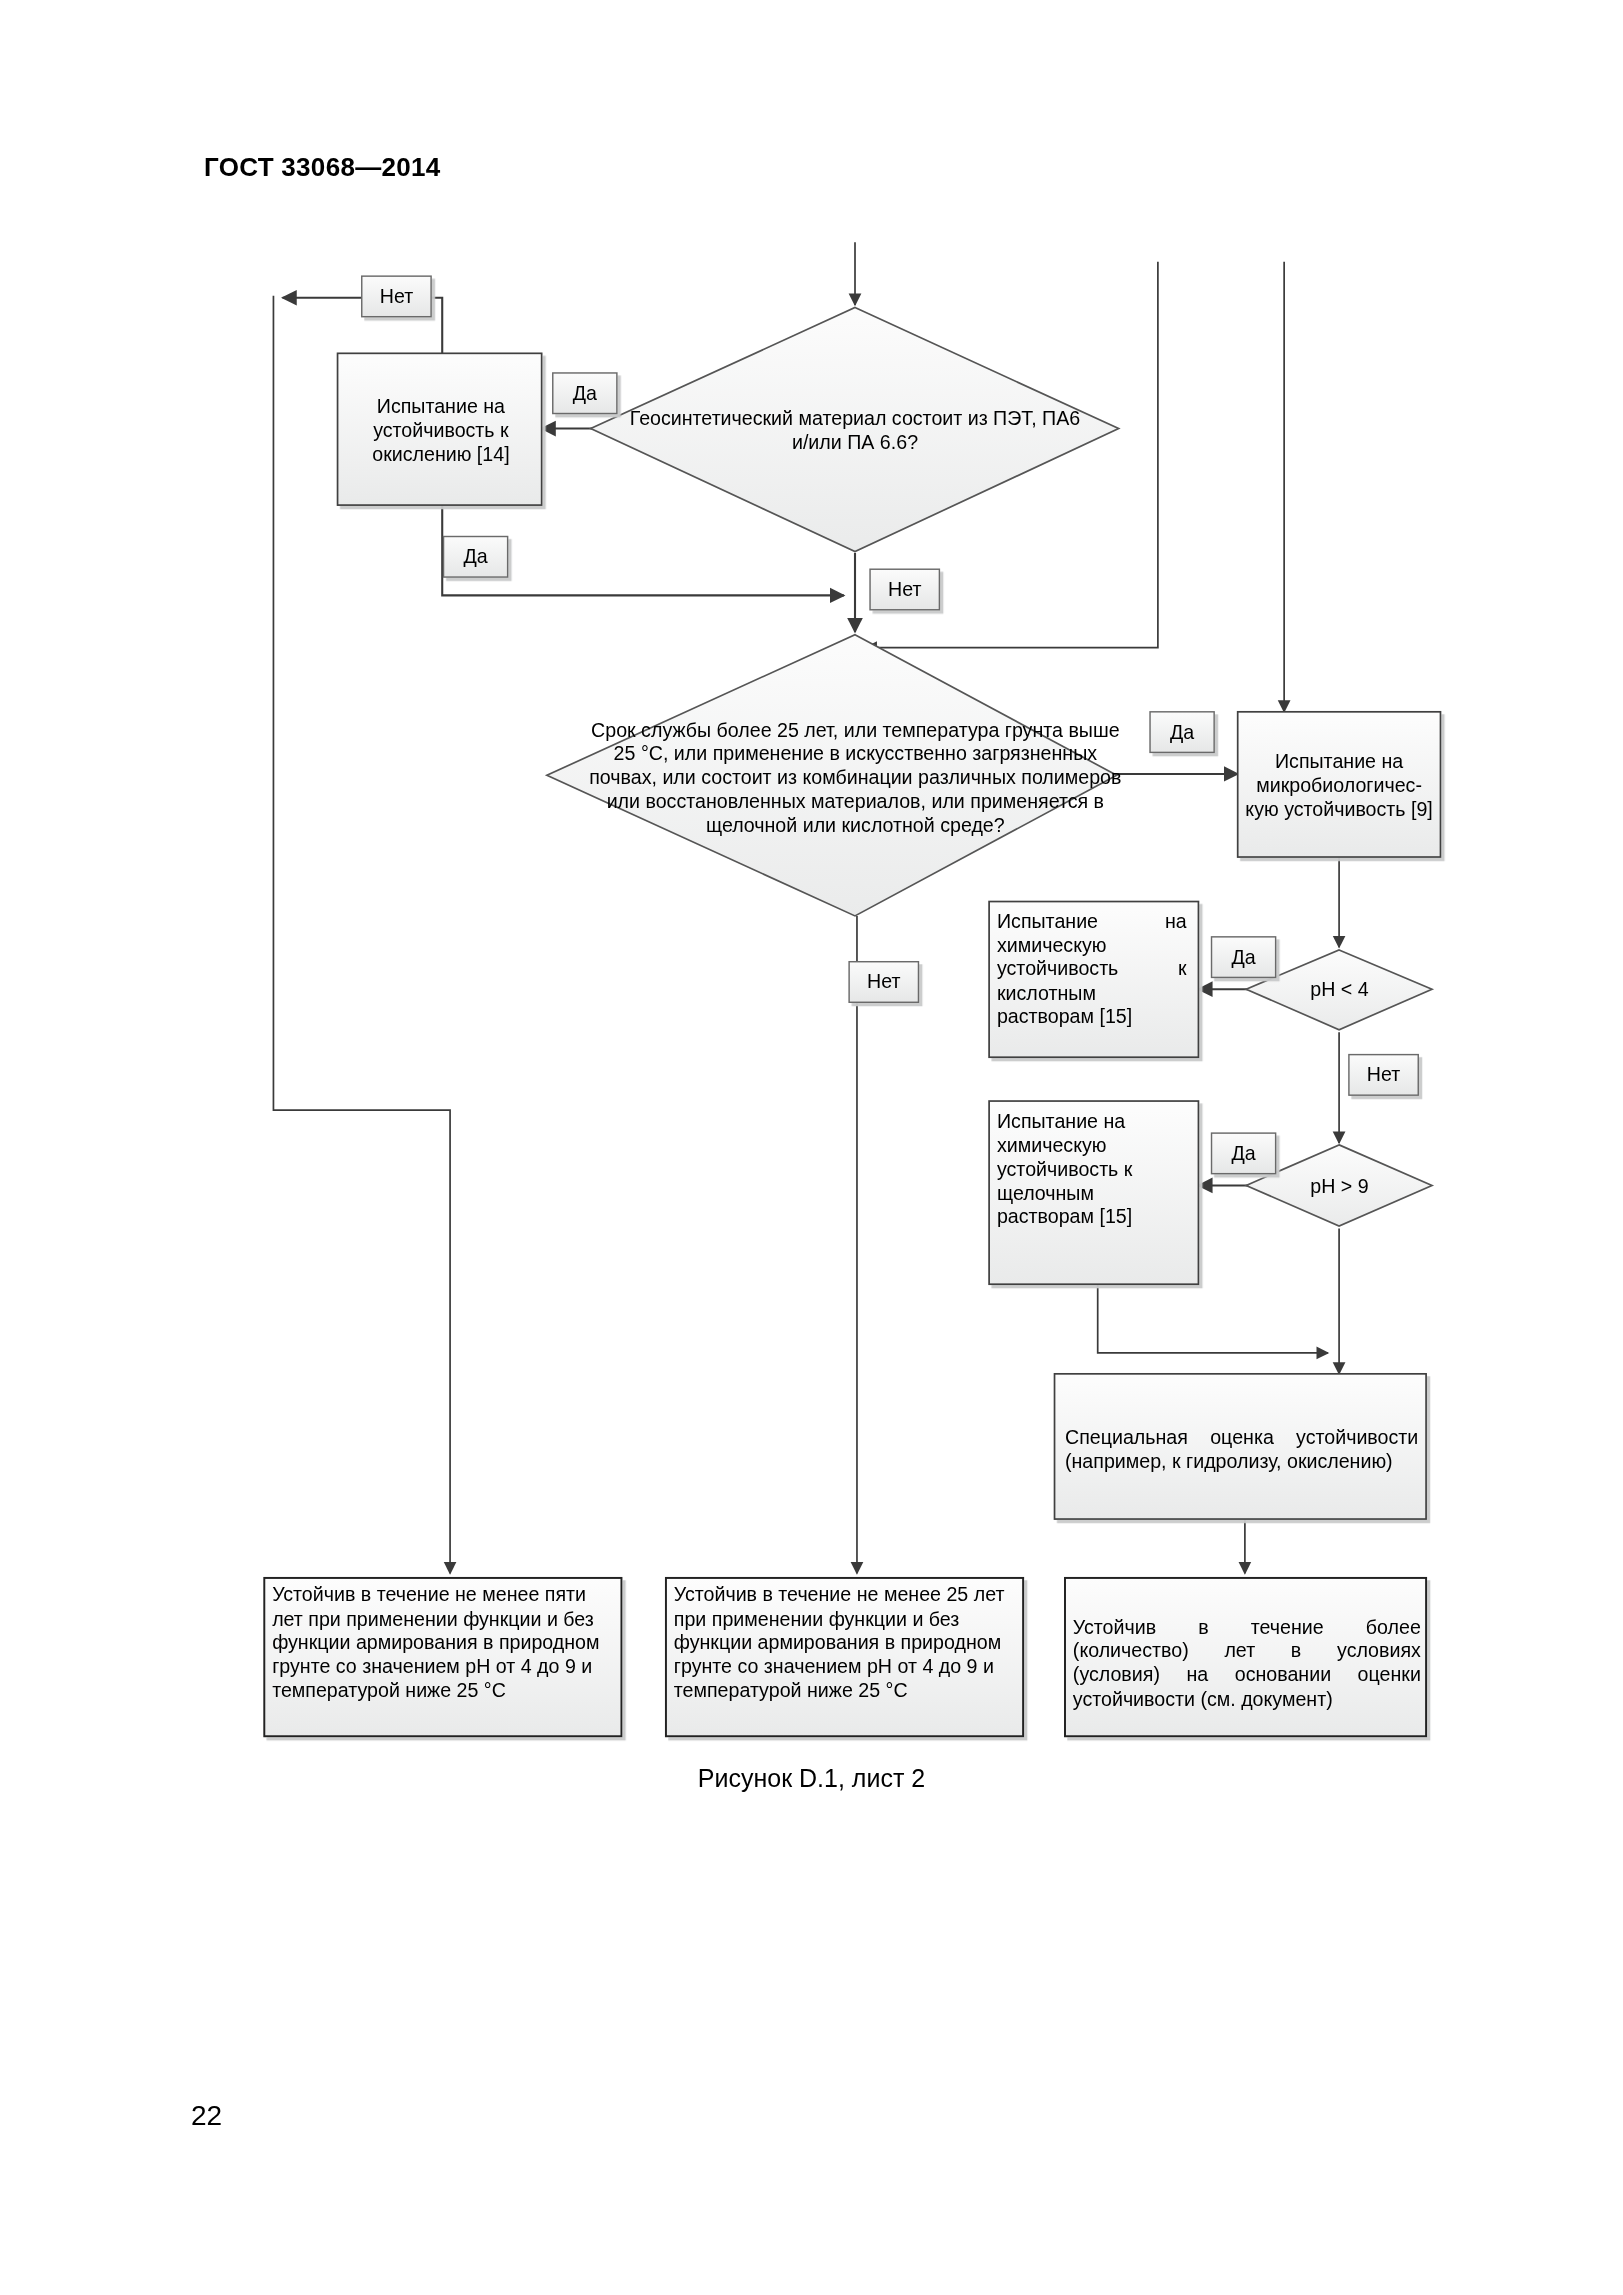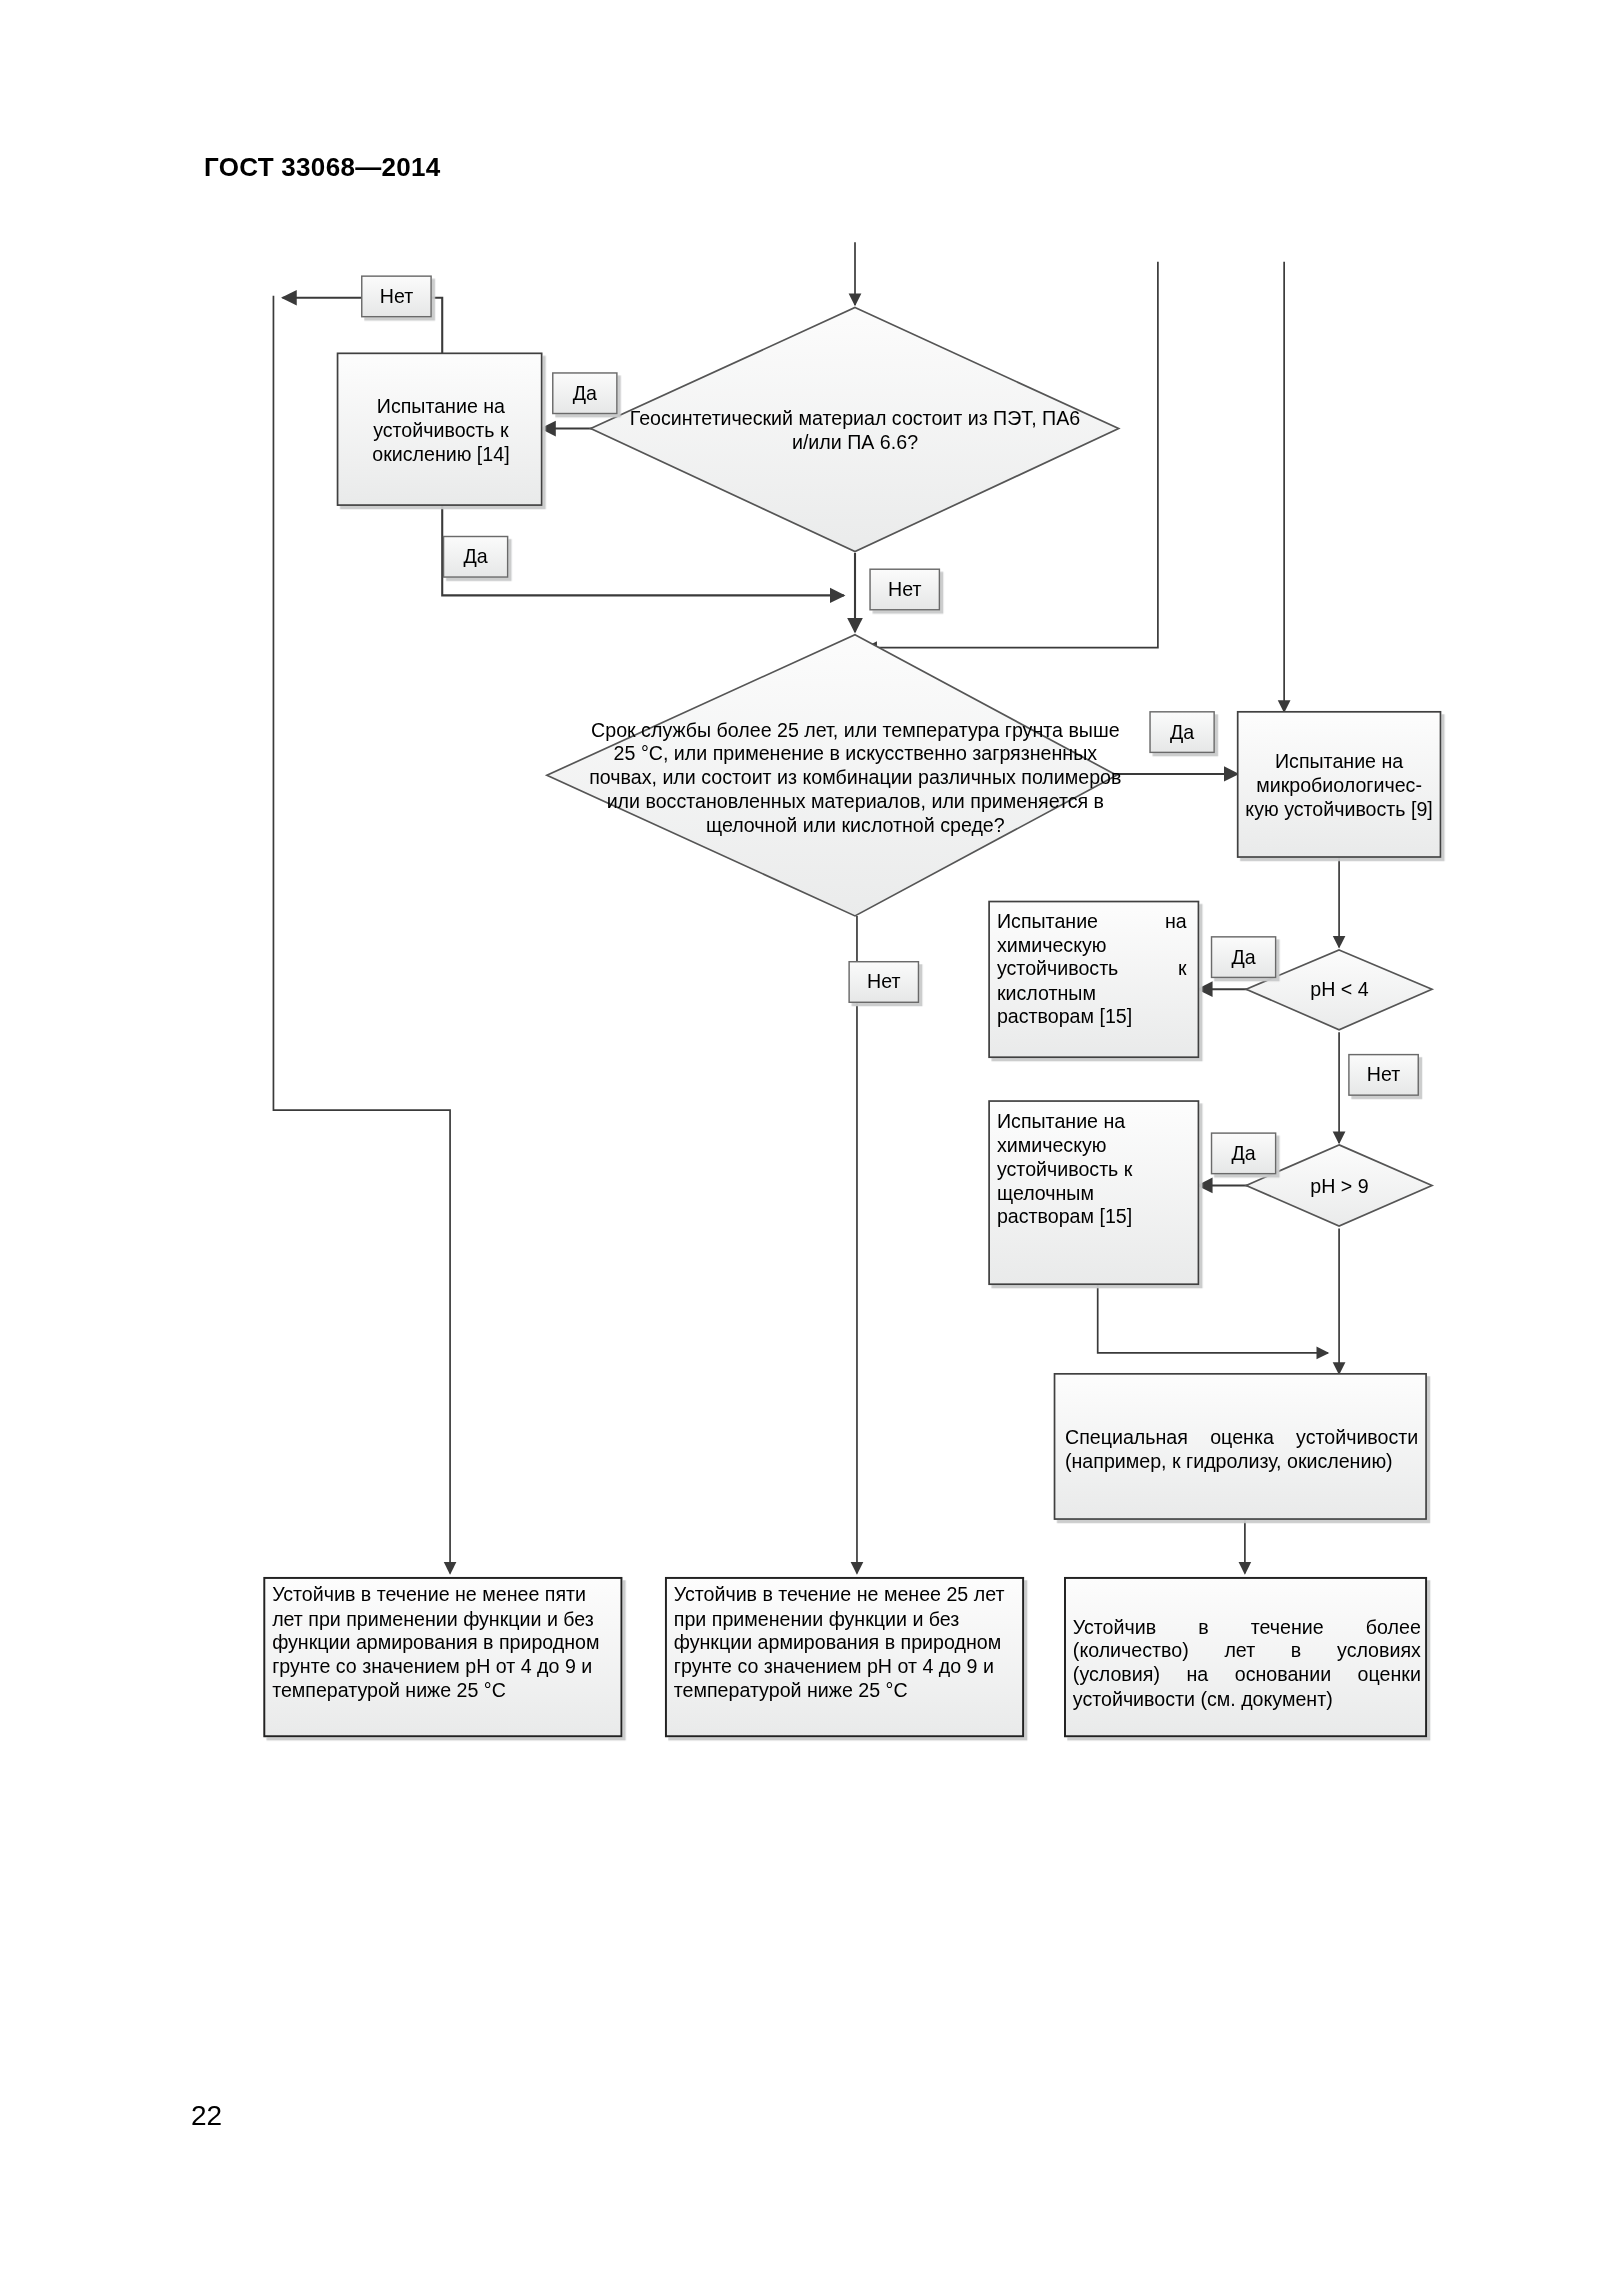--- a/index.html
+++ b/index.html
@@ -328,17 +328,18 @@
       <rect class="shape-fill-plain" x="1628" y="2412" width="552" height="242" filter="url(#shadow)"></rect>
       <foreignObject x="1640" y="2438" width="532" height="208">
         <div xmlns="http://www.w3.org/1999/xhtml" class="fo-wrap">
           <p class="node-text justify">Устойчив в течение более (количество) лет в условиях (условия) на основании оценки устойчивости (см. документ)</p>
         </div>
       </foreignObject>
     </g>
 
   </svg>
 
+  <div id="figure-caption">Рисунок D.1, лист 2</div>
 
   <div id="page-number">22</div>
 
 </div>
 
 
 </body></html>

